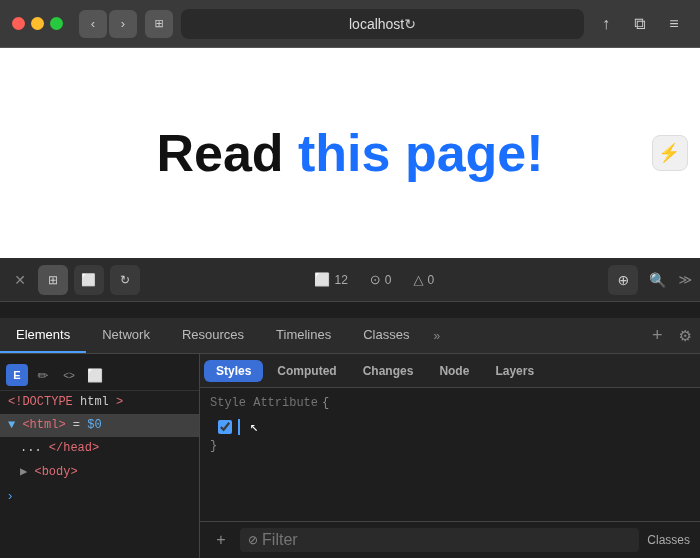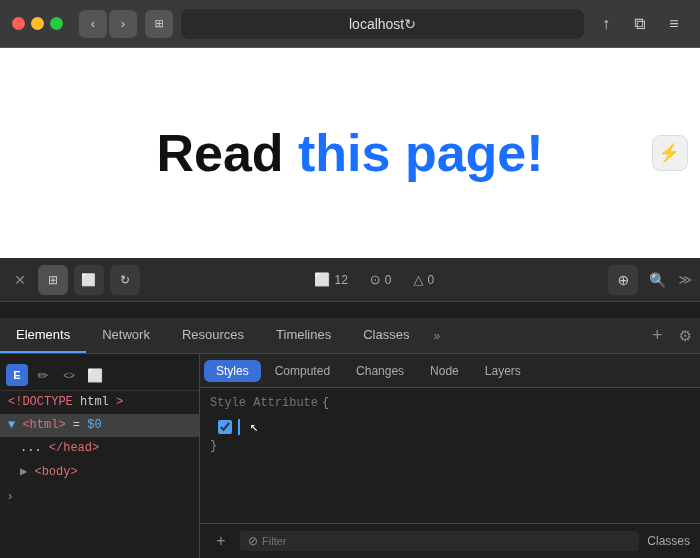--- a/index.html
+++ b/index.html
@@ -361,20 +361,21 @@
     }
     .styles-subtab {
       background: none;
       border: none;
       color: #aaa;
       padding: 4px 12px;
       font-size: 12px;
       cursor: pointer;
       border-radius: 6px;
       white-space: nowrap;
+      font-weight: bold;
     }
     .styles-subtab.active {
       background: #3a6fd8;
       color: #fff;
     }
 
     .styles-content {
       flex: 1;
       padding: 8px 10px;
       overflow-y: auto;
@@ -447,21 +448,21 @@
       flex: 1;
       background: #2a2a2a;
       border-radius: 4px;
       padding: 3px 8px;
     }
     .styles-filter-icon { color: #888; font-size: 12px; }
     .styles-filter-input {
       background: none;
       border: none;
       color: #0ea5e9;
-      font-size: 11px;
+      font-size: 16px;
       outline: none;
       width: 100%;
     }
     .styles-classes-btn {
       background: none;
       border: none;
       color: #aaa;
       cursor: pointer;
       font-size: 12px;
       white-space: nowrap;

